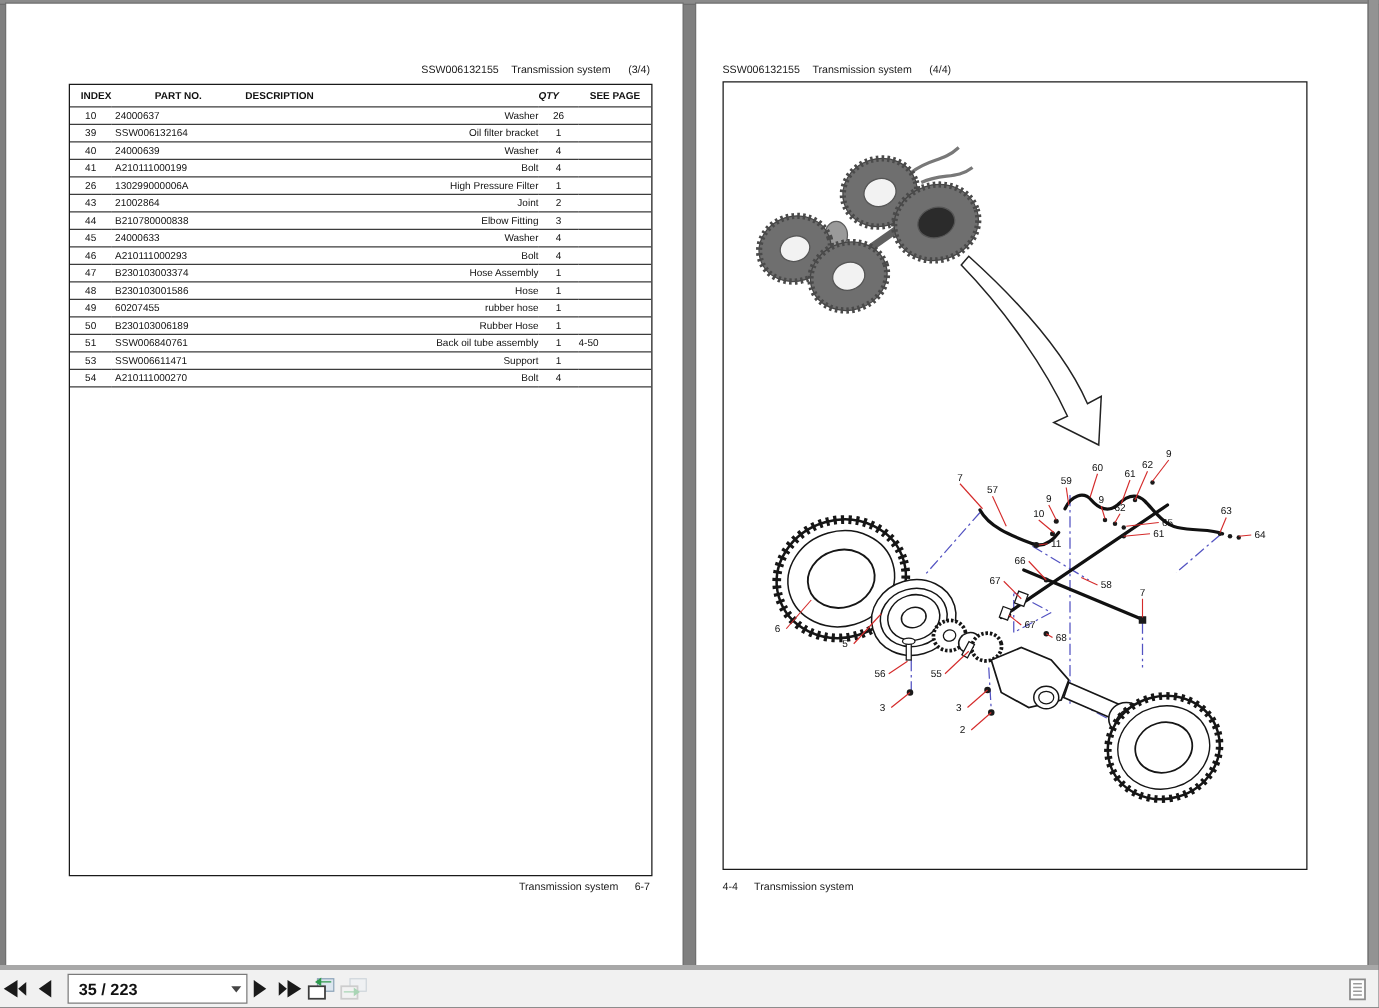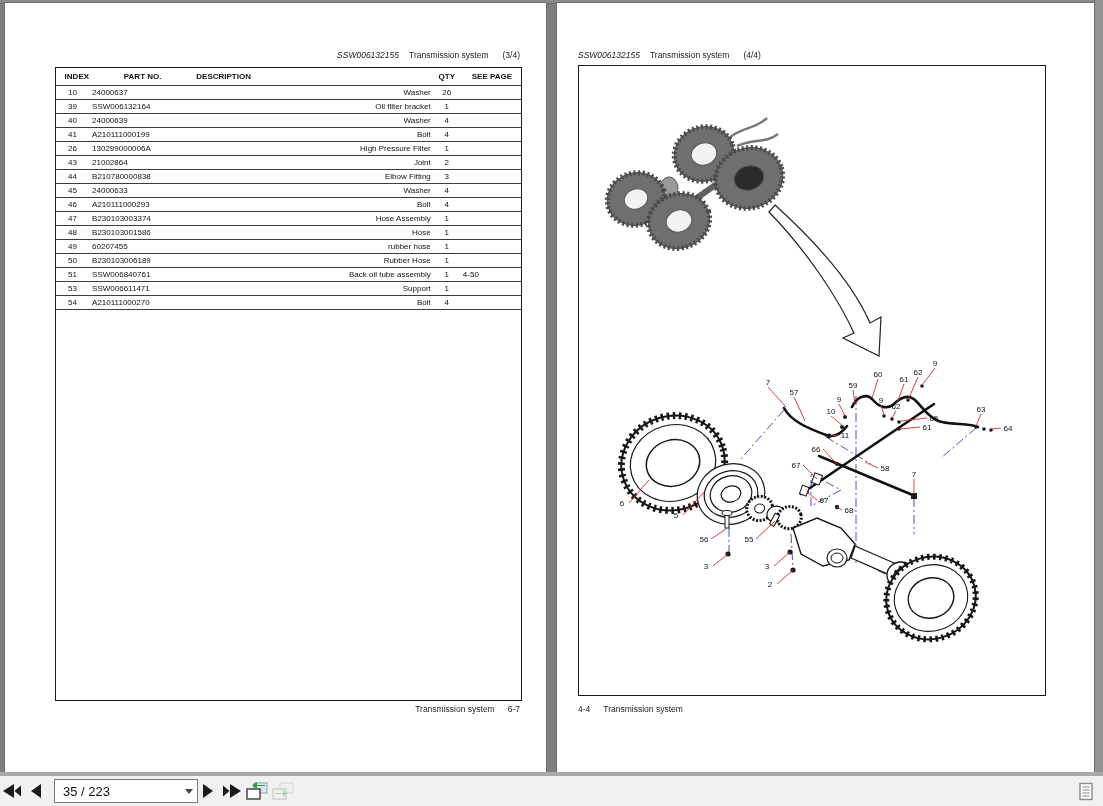--- a/index.html
+++ b/index.html
@@ -5,48 +5,48 @@
   html,body{margin:0;padding:0;background:#7f7f7f;font-family:"Liberation Sans",sans-serif;}
   .viewer{position:relative;width:1103px;height:806px;background:#7f7f7f;overflow:hidden;}
   .top-edge{position:absolute;left:0;top:0;width:100%;height:3px;background:#8a8a8a;border-bottom:1px solid #6e6e6e;}
   .page{position:absolute;top:3px;height:769px;background:#ffffff;box-shadow:0 0 0 1px #6f6f6f;}
   .page-left{left:5px;width:541px;}
   .page-right{left:557px;width:538px;}
   .scroll-strip{position:absolute;right:0;top:0;width:8px;height:772px;background:#939393;border-left:1px solid #6e6e6e;}
   .bottom-strip{position:absolute;left:0;top:772px;width:100%;height:4px;background:#a8a8a8;}
 
   .pg-header{position:absolute;font-size:8.5px;color:#1a1a1a;display:flex;align-items:baseline;white-space:nowrap;}
-  .pg-header .code{margin-right:10px;font-style:italic;}
+  .pg-header .code{margin-right:10px;}
   .pg-header .sheet{margin-left:14px;}
   .hdr-left{top:47px;right:26px;}
   .hdr-right{top:47px;left:21px;}
 
   .content-box{position:absolute;background:#fff;border:1px solid #1a1a1a;}
   .box-left{left:50px;top:64px;width:465px;height:632px;}
   .box-right{left:21px;top:62px;width:466px;height:629px;}
 
   table.parts{border-collapse:collapse;table-layout:fixed;width:100%;font-size:8px;color:#111;}
   table.parts th{font-weight:bold;height:17px;vertical-align:middle;border-bottom:1px solid #3c3c3c;padding:0;}
   table.parts td{height:13px;vertical-align:middle;border-bottom:1px solid #3c3c3c;padding:0;white-space:nowrap;overflow:hidden;}
   table.parts .c0{text-align:center;}
   table.parts .c1{text-align:left;padding-left:3px;}
   table.parts .c2{text-align:right;padding-left:2px;}
   table.parts .c3{text-align:center;}
   table.parts .c4{text-align:left;}
   th.h0{text-align:right;}
   th.h1{text-align:center;padding-left:3px;}
   th.h2{text-align:left;padding-left:2px;}
-  th.h3{text-align:center;}
+  th.h3{text-align:left;font-style:italic;}
   th.h4{text-align:center;}
 
   .pg-footer{position:absolute;font-size:8.5px;color:#1a1a1a;display:flex;gap:13px;white-space:nowrap;}
   .ftr-left{top:701px;right:26px;}
   .ftr-right{top:701px;left:21px;}
 
-  .toolbar{position:absolute;left:0;top:776px;width:100%;height:30px;background:#f1f1f1;display:flex;align-items:center;}
+  .toolbar{position:absolute;left:0;top:776px;width:100%;height:30px;background:#f1f1f1;display:flex;align-items:center;font-weight:bold;}
   .toolbar button{background:transparent;border:none;padding:0;margin:0;display:flex;align-items:center;justify-content:center;cursor:default;}
   .btn-first{margin-left:345px;width:26px;height:22px;}
   .btn-prev{margin-left:6px;width:20px;height:22px;}
   .btn-next{margin-left:10px;width:20px;height:22px;}
   .btn-last{margin-left:6px;width:26px;height:22px;}
   .btn-viewa{margin-left:12px;width:26px;height:24px;}
   .btn-viewb{margin-left:4px;width:26px;height:24px;}
   .btn-notes{position:absolute;right:6px;top:3px;width:22px;height:24px;}
   .page-combo{margin-left:8px;width:142px;height:22px;background:#fff;border:1px solid #7a7a7a;display:flex;align-items:center;font-size:13px;color:#111;}
   .page-combo .val{flex:1;padding-left:8px;white-space:pre;}

